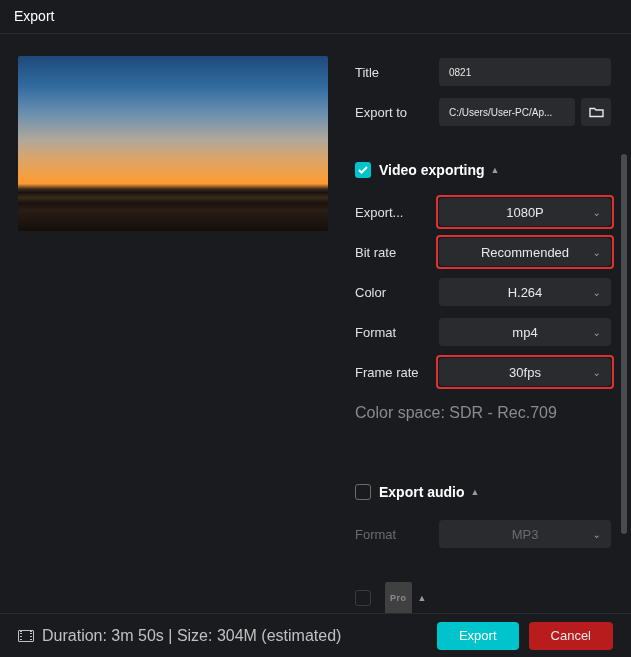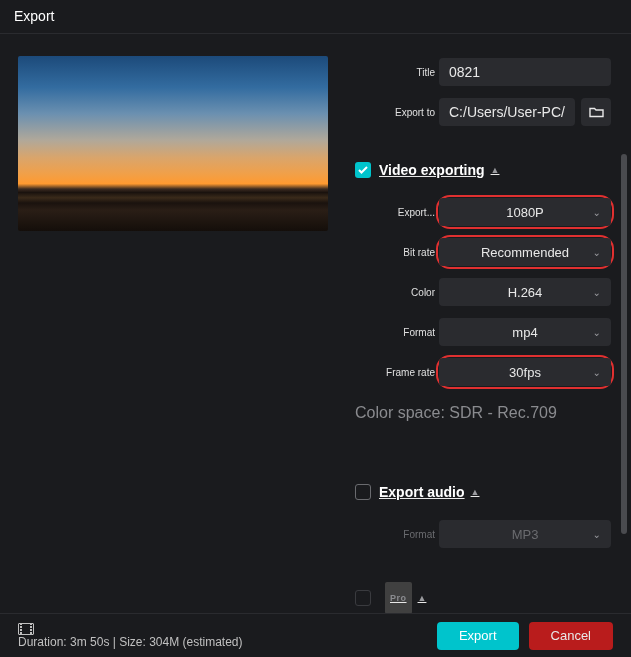--- a/index.html
+++ b/index.html
@@ -63,39 +63,38 @@
     border-radius: 3px;
   }
   .row {
     display: flex;
     align-items: center;
     height: 40px;
   }
   .row-label {
     width: 80px;
     color: #e0e0e0;
-    font-size: 10px;
+    font-size: 13px;
     overflow: hidden;
     text-overflow: ellipsis;
     white-space: nowrap;
-    text-align: right;
   }
   .row-ctrl {
     flex: 1;
     margin-left: 4px;
   }
   .text-input {
     width: 100%;
     height: 28px;
     background: #2a2b2f;
     border: none;
     border-radius: 4px;
     color: #e8e8e8;
     padding: 0 10px;
-    font-size: 14px;
+    font-size: 10px;
     font-family: inherit;
   }
   .path-row .text-input { width: calc(100% - 36px); }
   .folder-btn {
     width: 30px;
     height: 28px;
     margin-left: 6px;
     background: #2a2b2f;
     border: none;
     border-radius: 4px;
@@ -104,21 +103,20 @@
     align-items: center;
     justify-content: center;
     cursor: pointer;
   }
   .section-head {
     display: flex;
     align-items: center;
     margin-top: 24px;
     margin-bottom: 8px;
     height: 28px;
-    text-decoration: underline;
   }
   .checkbox {
     width: 16px;
     height: 16px;
     border-radius: 3px;
     margin-right: 8px;
     display: inline-flex;
     align-items: center;
     justify-content: center;
     cursor: pointer;
@@ -153,21 +151,21 @@
   }
   .select .chev {
     position: absolute;
     right: 10px;
     font-size: 10px;
     color: #9a9b9f;
   }
   .select.disabled { color: #6a6b6f; cursor: default; }
   .highlight {
     border: 2px solid #e03030;
-    border-radius: 14px;
+    border-radius: 4px;
     padding: 1px;
     margin: -3px;
   }
   .info-line {
     color: #8a8b8f;
     font-size: 16px;
     margin-top: 12px;
   }
   .pro-badge {
     display: inline-block;
@@ -187,24 +185,23 @@
     right: 0;
     height: 44px;
     border-top: 1px solid #2a2b2f;
     display: flex;
     align-items: center;
     padding: 0 18px;
     background: #1a1b1e;
   }
   .footer-info {
     display: flex;
-    align-items: flex-start;
+    align-items: center;
     color: #c0c0c0;
-    font-size: 12px;
-    flex-direction: column;
+    font-size: 16px;
   }
   .film-icon {
     width: 16px;
     height: 12px;
     border: 1.5px solid #c0c0c0;
     border-radius: 1px;
     margin-right: 8px;
     position: relative;
   }
   .film-icon::before, .film-icon::after {

